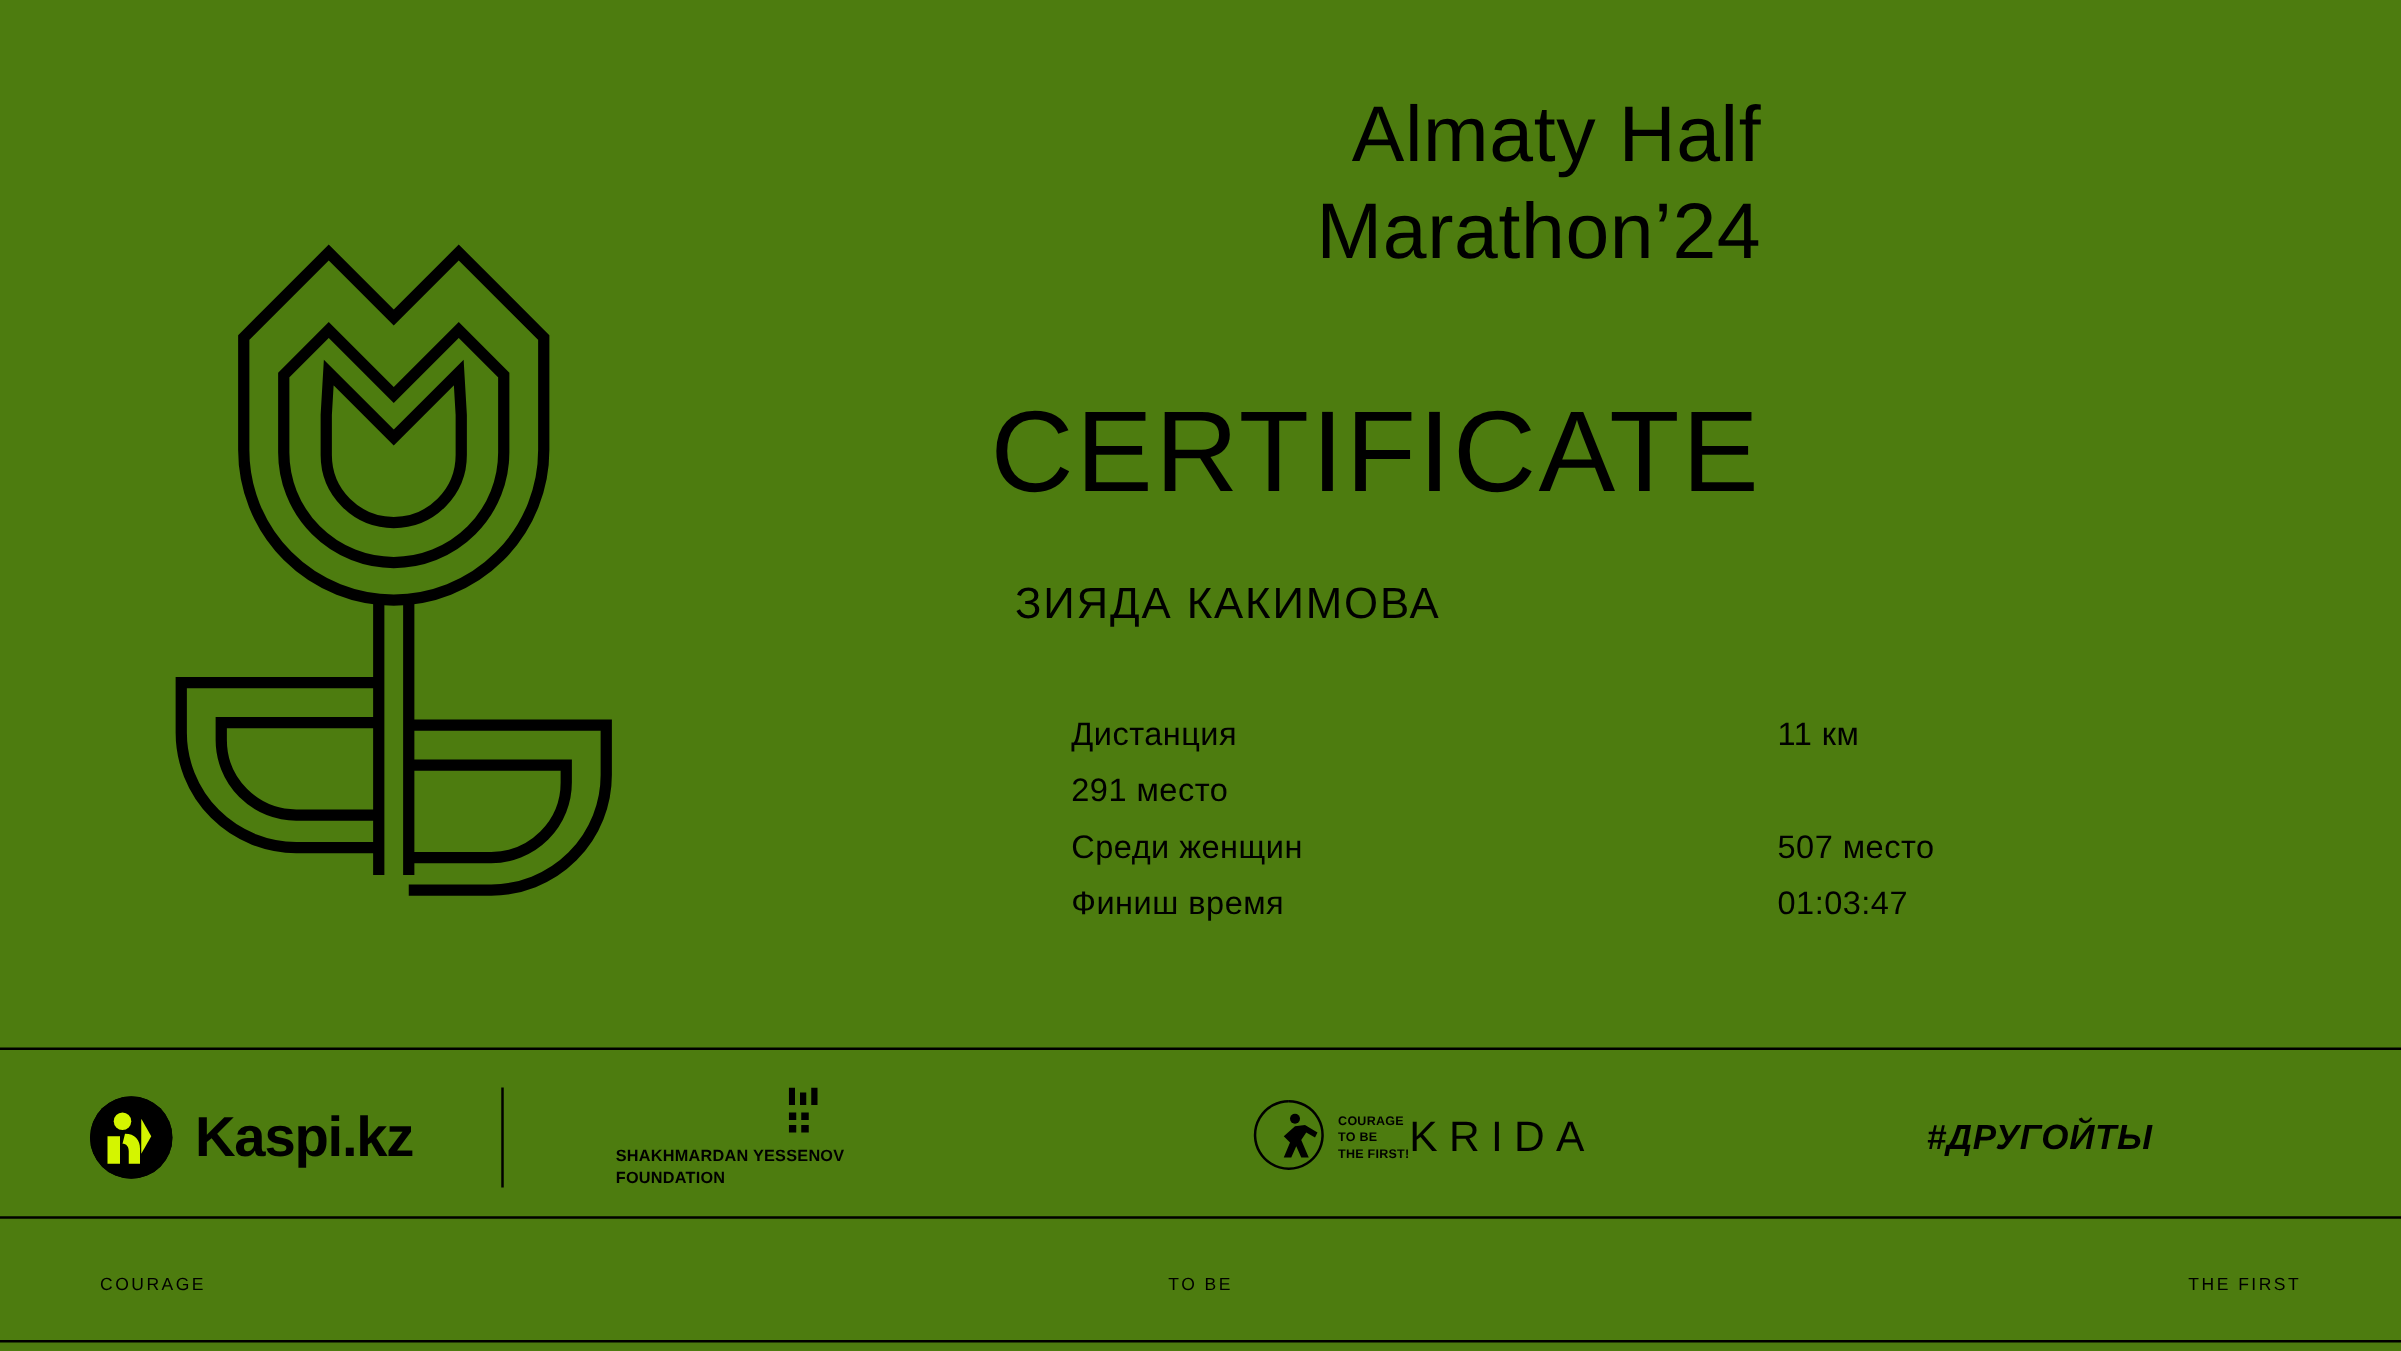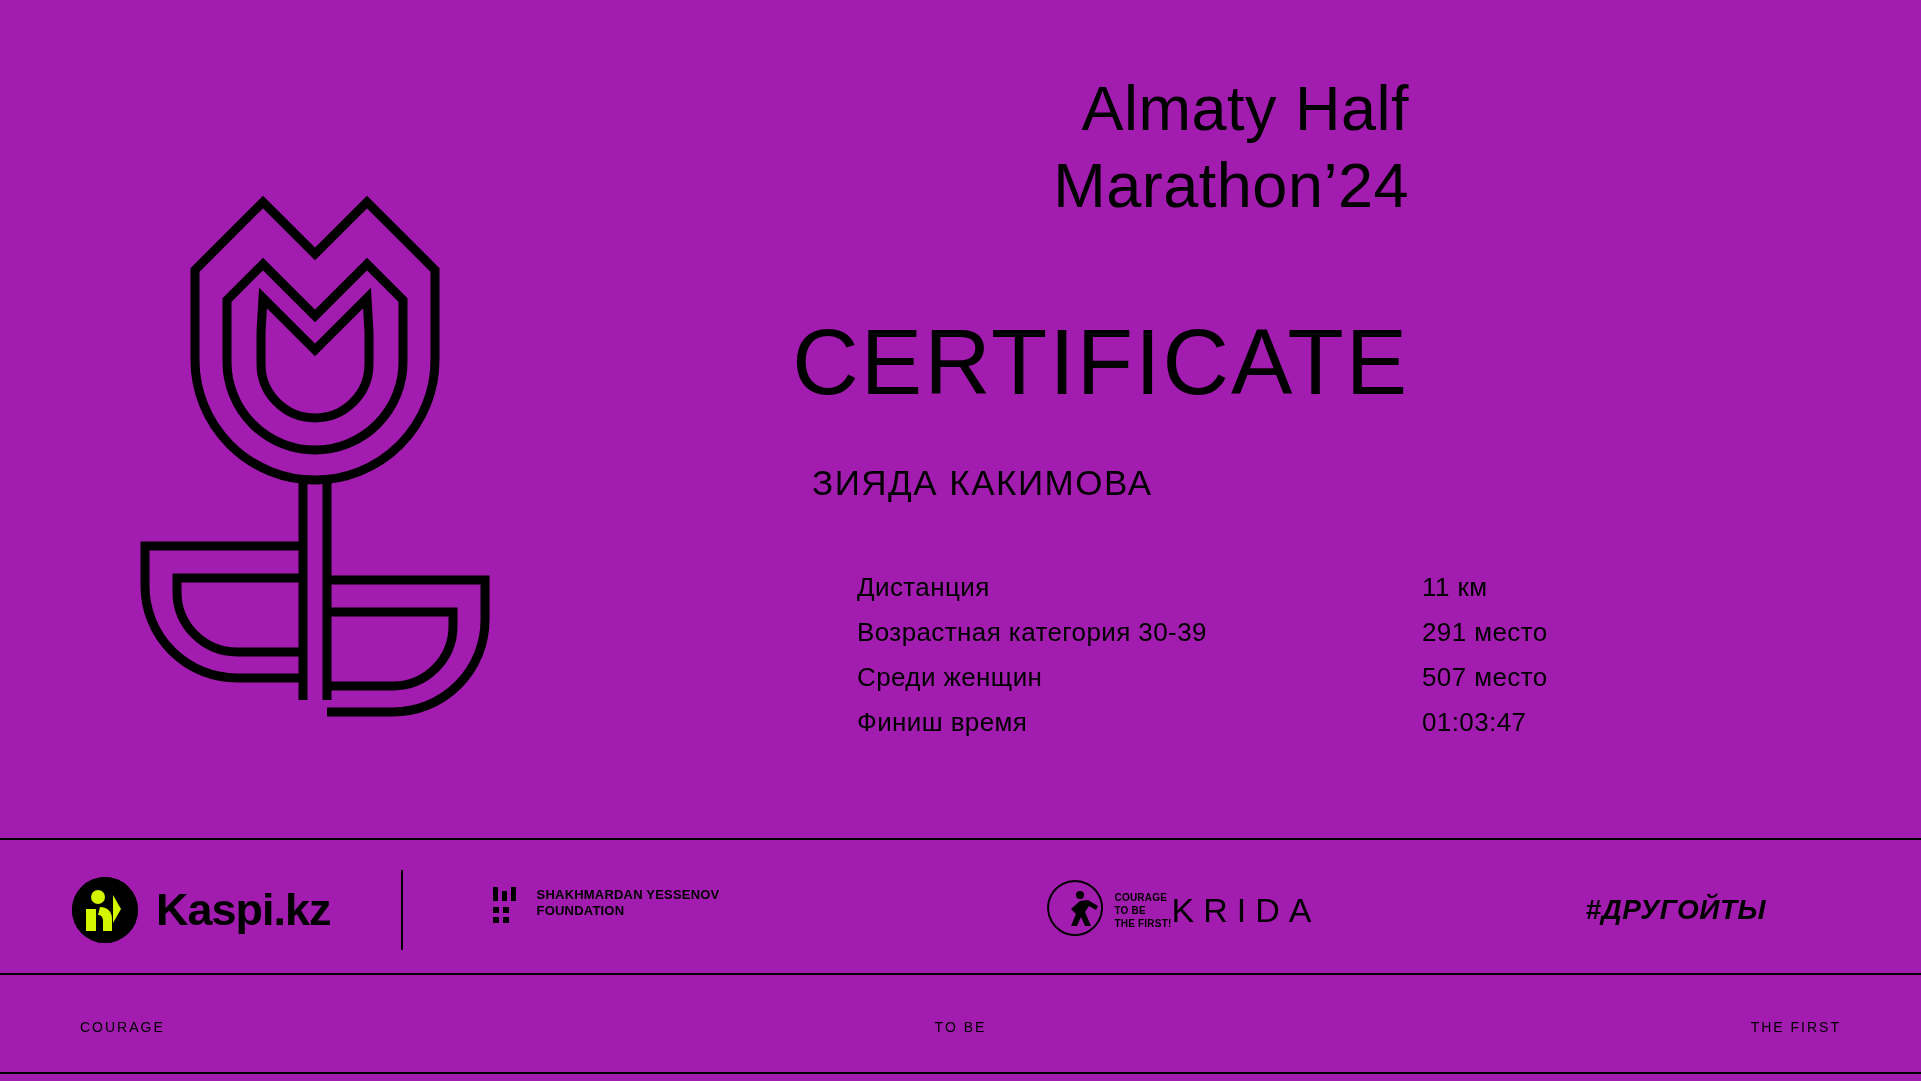--- a/index.html
+++ b/index.html
@@ -7,21 +7,21 @@
     padding: 0;
     background: #ffffff;
   }
   body {
     font-family: "Liberation Sans", sans-serif;
   }
   .certificate {
     position: relative;
     width: 1921px;
     height: 1081px;
-    background: #a21caf;
+    background: #4d7c0f;
     overflow: hidden;
     box-sizing: border-box;
   }
   
   .main-area {
     position: absolute;
     left: 0;
     top: 0;
     width: 1921px;
     height: 845px;
@@ -142,21 +142,22 @@
   }
   .vert-rule {
     width: 2px;
     height: 80px;
     background: #000;
     margin-left: 70px;
   }
   .yessenov {
     margin-left: 90px;
     display: flex;
-    align-items: flex-start;
+    align-items: flex-end;
+    flex-direction: column;
   }
   .yessenov-bars {
     margin-right: 12px;
   }
   .yessenov-text {
     font-size: 13px;
     font-weight: bold;
     line-height: 1.25;
     letter-spacing: 0.2px;
     color: #000;
@@ -259,21 +260,20 @@
     <div class="cert-word">CERTIFICATE</div>
 
     <div class="runner-name">ЗИЯДА КАКИМОВА</div>
 
     <div class="results">
       <div class="result-row">
         <div class="result-label">Дистанция</div>
         <div class="result-value">11 км</div>
       </div>
       <div class="result-row">
-        <div class="result-label">Возрастная категория 30-39</div>
         <div class="result-value">291 место</div>
       </div>
       <div class="result-row">
         <div class="result-label">Среди женщин</div>
         <div class="result-value">507 место</div>
       </div>
       <div class="result-row">
         <div class="result-label">Финиш время</div>
         <div class="result-value">01:03:47</div>
       </div>

